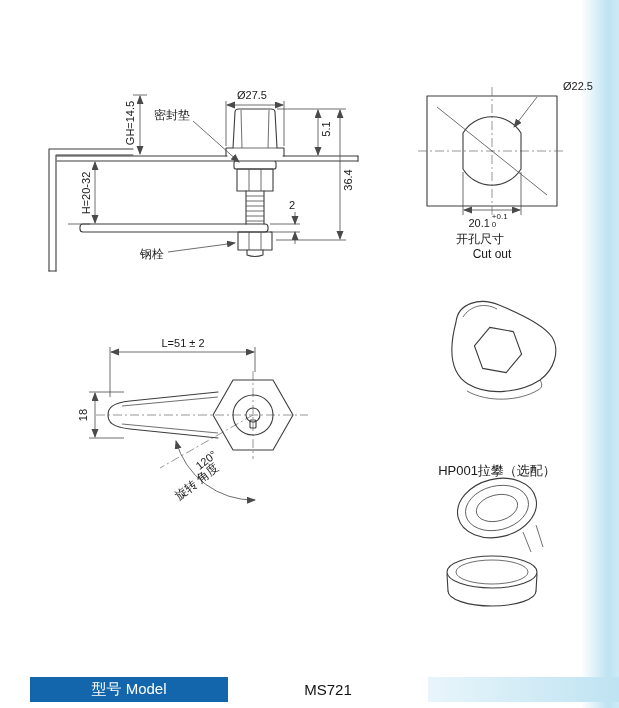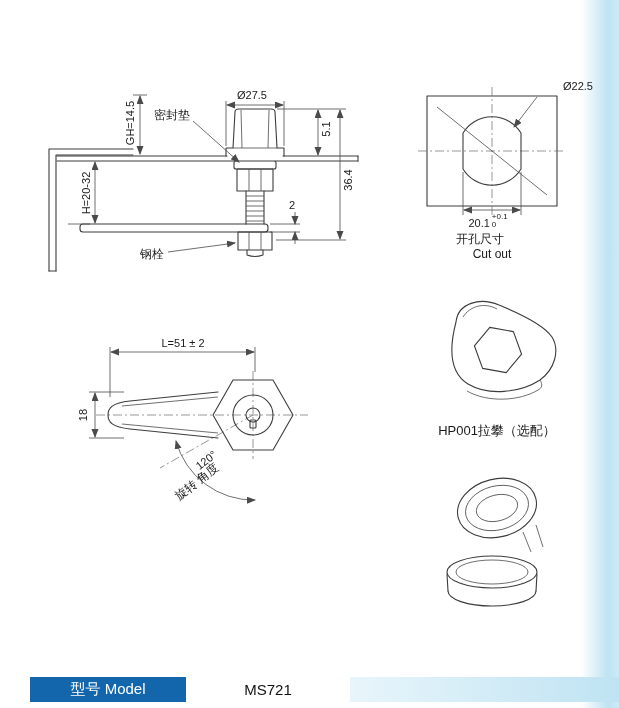--- a/index.html
+++ b/index.html
@@ -8,29 +8,29 @@
   .right-band{position:absolute;top:0;right:0;width:38px;height:100%;
     background:linear-gradient(to right,rgba(213,236,247,0) 0%,#bfe3f2 70%,#cdeaf6 100%);}
   svg{position:absolute;left:0;top:0;}
   .ol{stroke:#3c3c3c;stroke-width:1.1;fill:none;stroke-linejoin:round;stroke-linecap:round;}
   .thin{stroke:#4a4a4a;stroke-width:0.8;fill:none;}
   .dim{stroke:#4a4a4a;stroke-width:0.8;fill:none;}
   .cl{stroke:#6a6a6a;stroke-width:0.7;fill:none;stroke-dasharray:9 3 2 3;}
   .lbl{position:absolute;white-space:nowrap;color:#1a1a1a;font-size:11px;
     transform:translate(-50%,-50%);z-index:2;}
   .lbl.cjk{font-size:12px;}
-  .lbl.cap{font-size:13px;}
+  .lbl.cap{font-size:13px;margin-top:40px;}
   .rot90{transform:translate(-50%,-50%) rotate(-90deg);}
   .rot38{transform:translate(-50%,-50%) rotate(-38deg);}
   .tol-group{display:flex;align-items:flex-end;gap:2px;}
   .tol-stack{display:flex;flex-direction:column;font-size:8px;line-height:8px;text-align:left;}
   .footer{position:absolute;left:30px;top:677px;right:0;height:25px;display:flex;z-index:3;}
-  .footer-blue{width:156px;background:#1366ac;color:#ffffff;display:flex;align-items:center;
+  .footer-blue{width:198px;background:#1366ac;color:#ffffff;display:flex;align-items:center;
     justify-content:center;font-size:15px;}
-  .footer-white{width:164px;background:#ffffff;display:flex;align-items:center;
+  .footer-white{width:200px;background:#ffffff;display:flex;align-items:center;
     justify-content:center;font-size:15px;color:#111111;}
   .footer-light{flex:1;background:linear-gradient(to right,#e8f5fb,#bfe3f2);}
 </style>
 </head>
 <body>
 
 <div class="page">
   <div class="right-band"></div>
 
   <svg width="619" height="708" viewBox="0 0 619 708">

